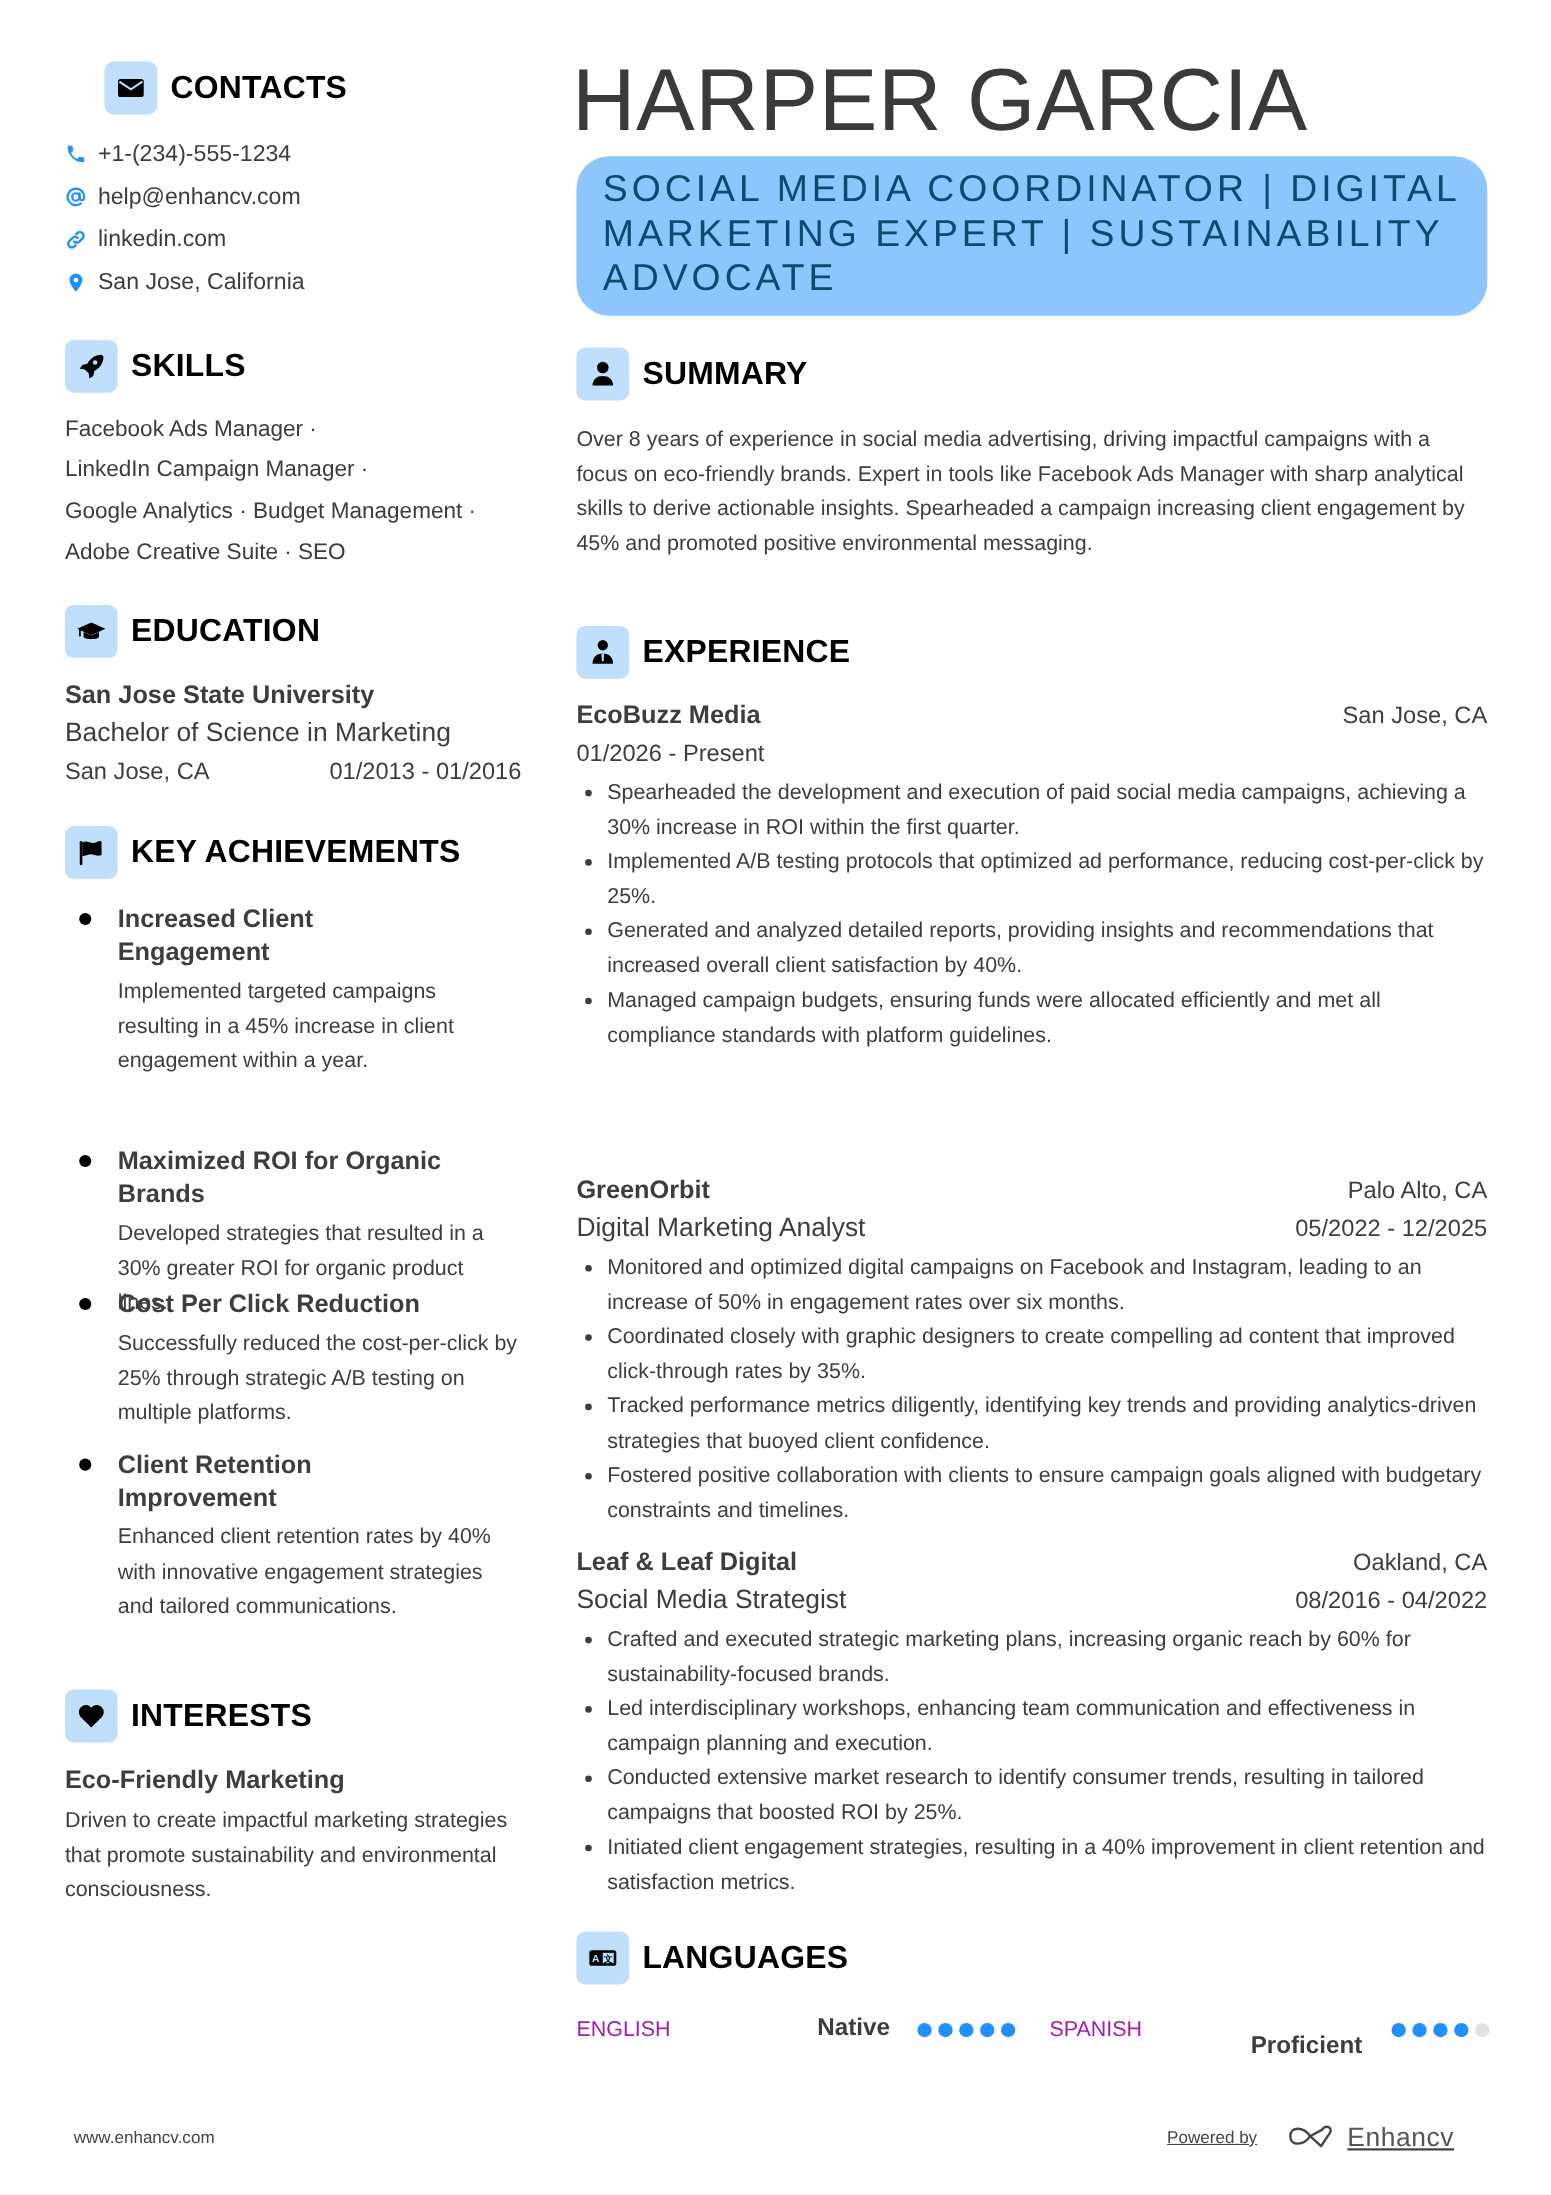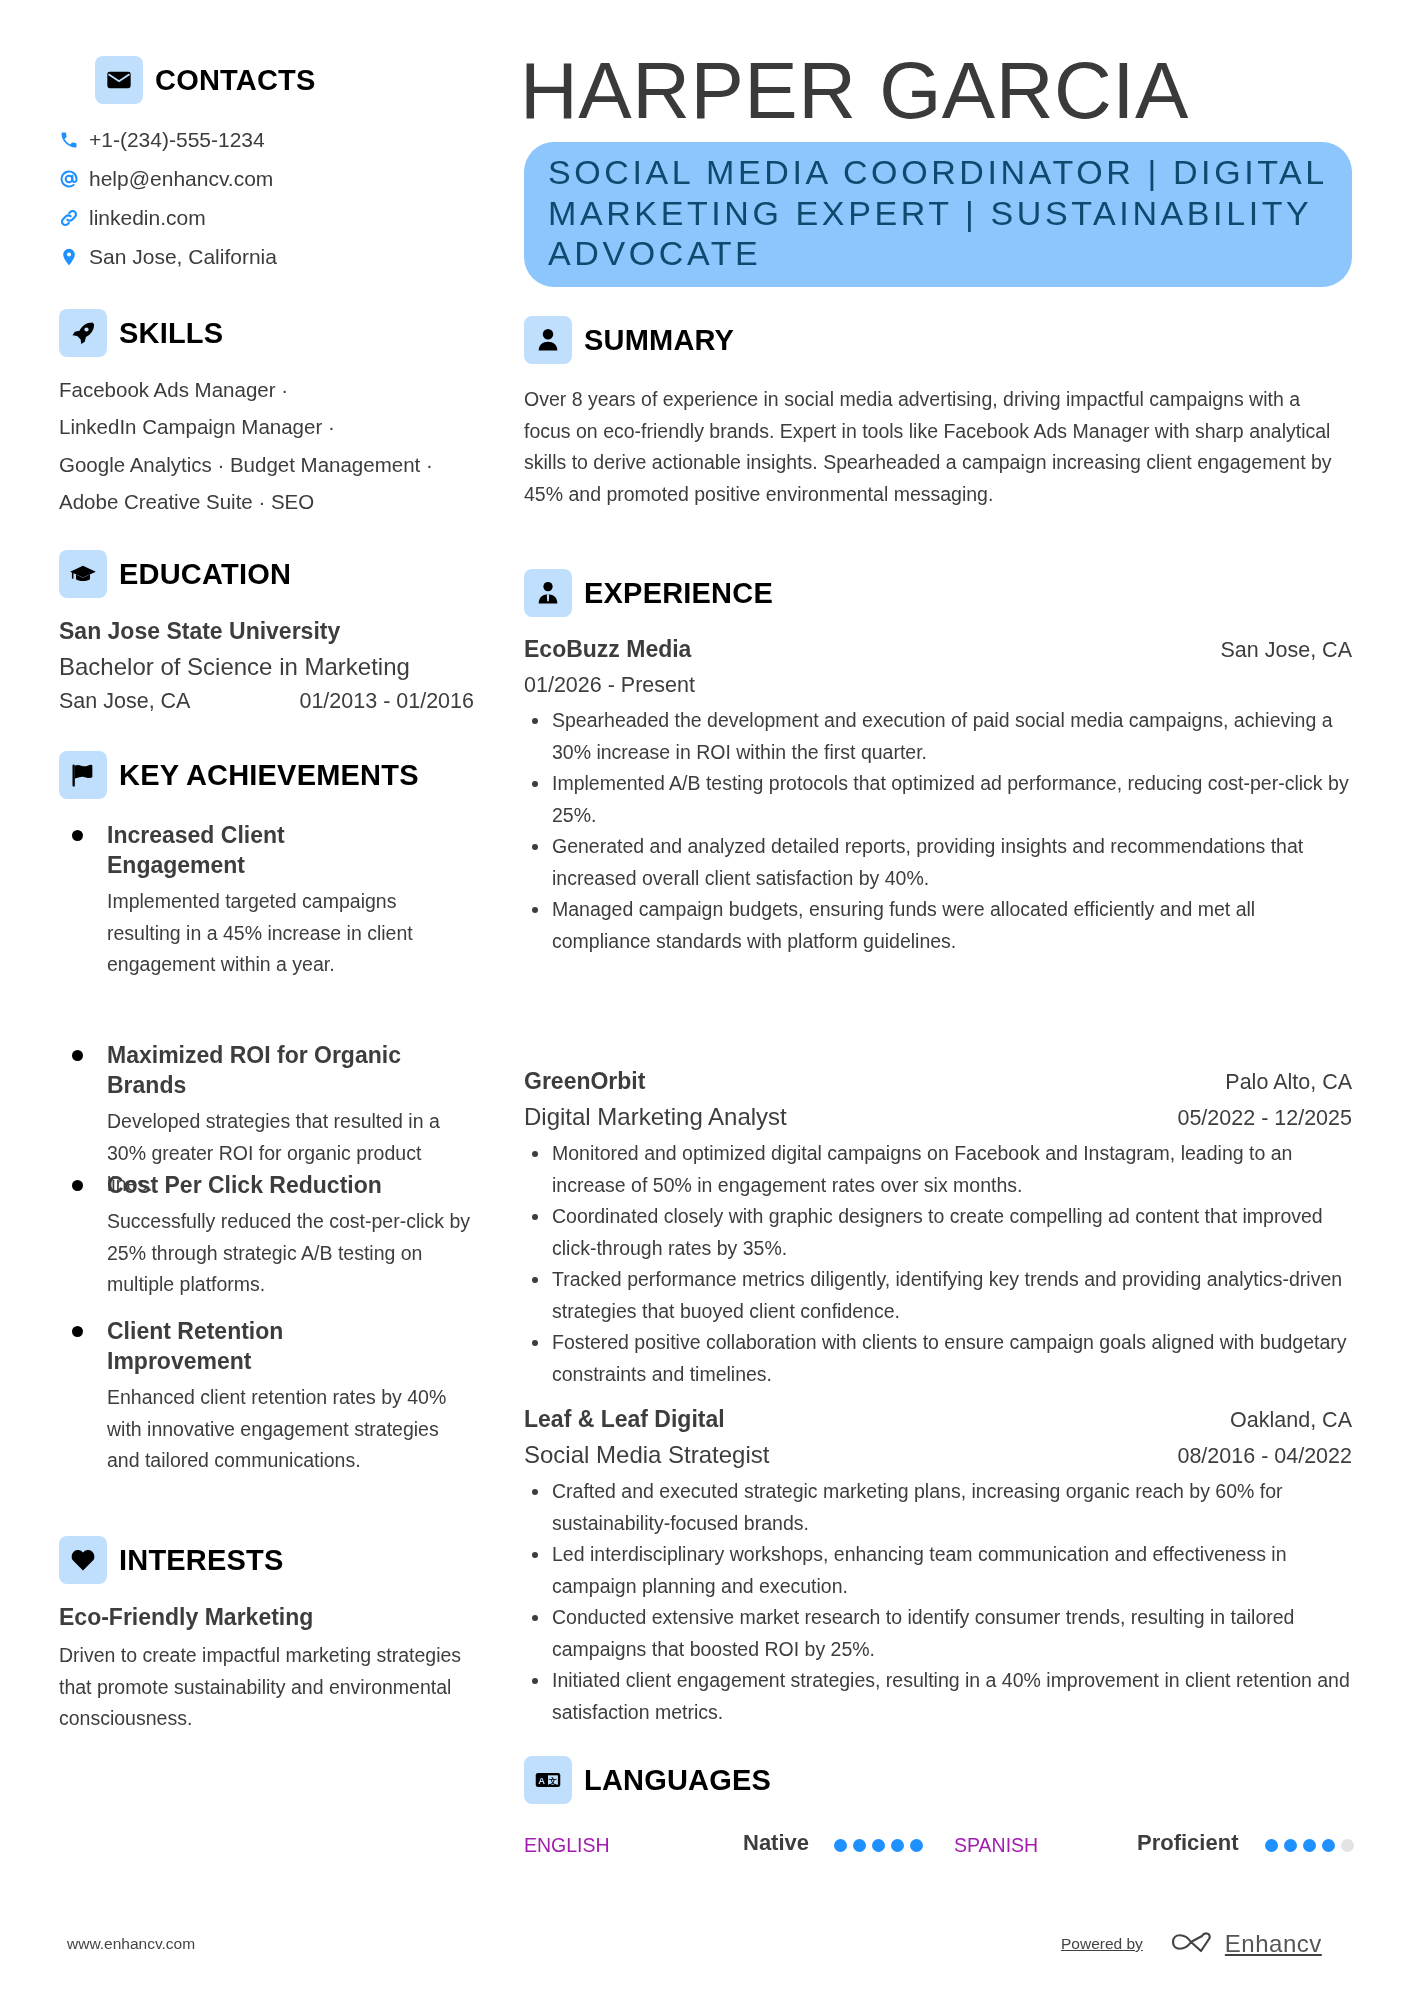--- a/index.html
+++ b/index.html
@@ -286,21 +286,21 @@
       <span></span>
       <span></span>
       <span></span>
       <span></span>
       <span></span>
     </div>
 
     <div class="lang" style="left:430px;">
       <span class="lang-name">SPANISH</span>
     </div>
-    <span class="lang-level" style="left:613px; top:0;">Proficient</span>
+    <span class="lang-level" style="left:613px; top:16px;">Proficient</span>
     <div class="dots" style="left:741px;">
       <span></span>
       <span></span>
       <span></span>
       <span></span>
       <span class="off"></span>
     </div>
   </div>
 </div>
 

